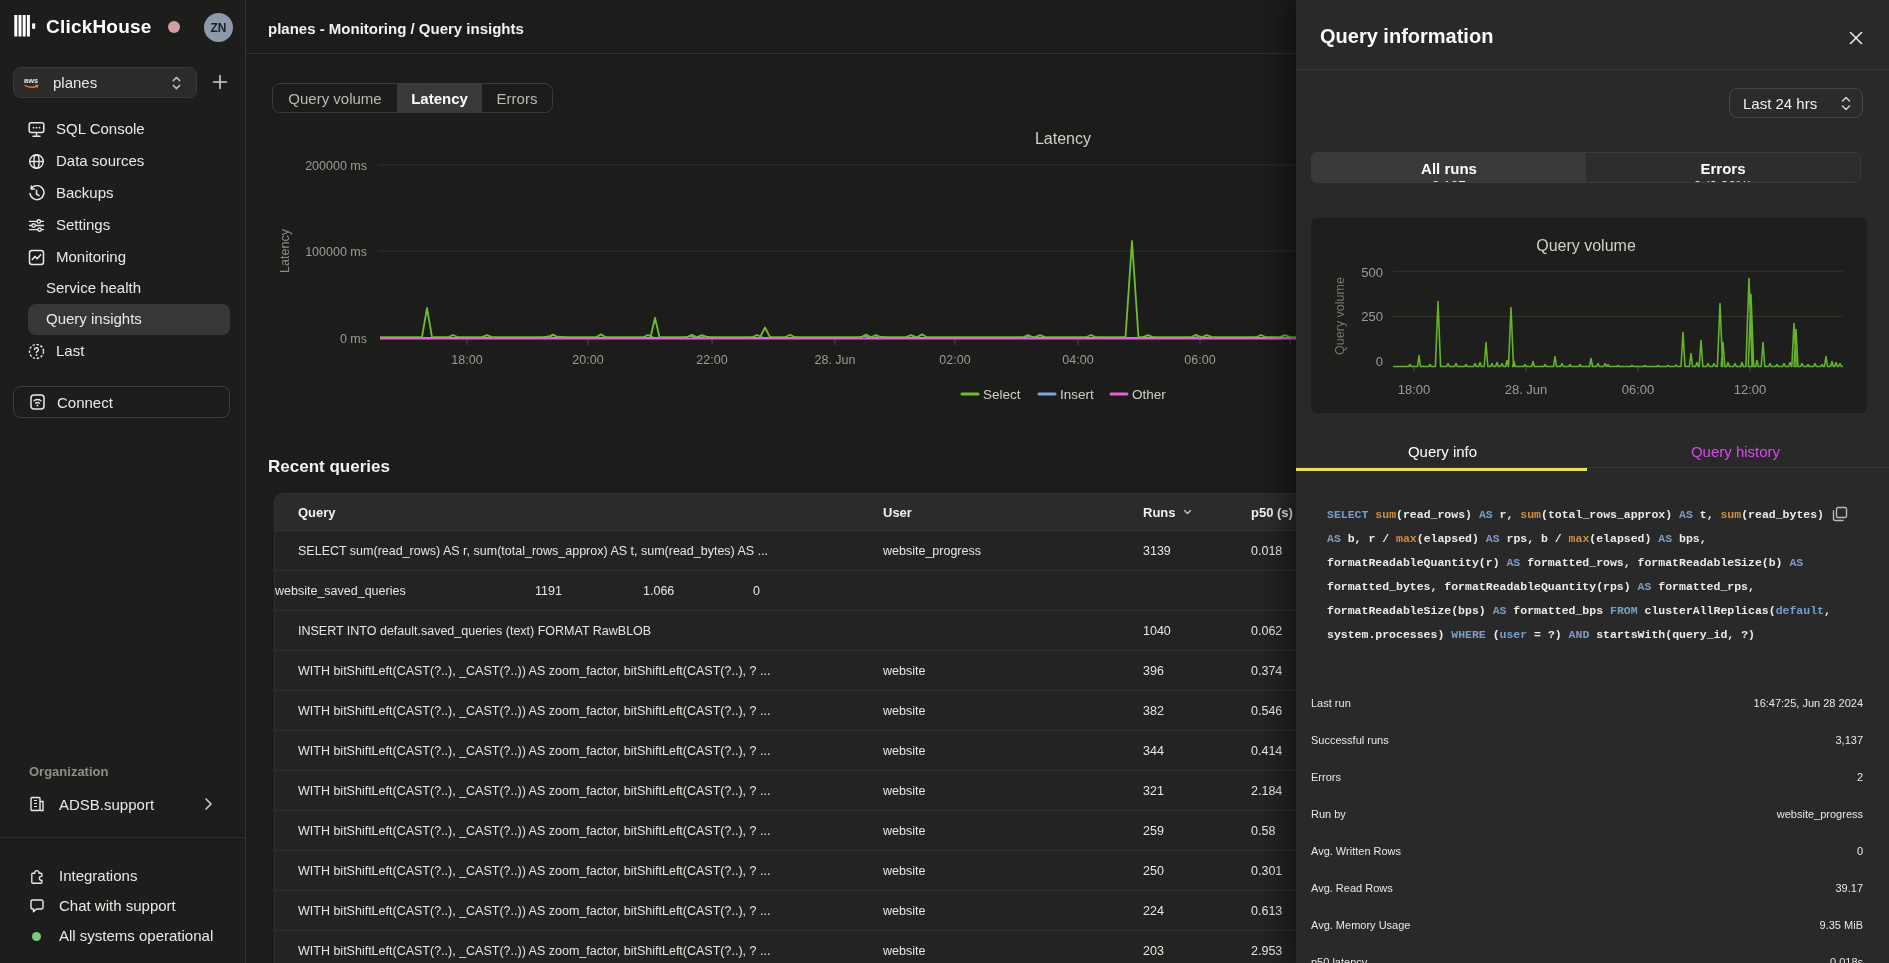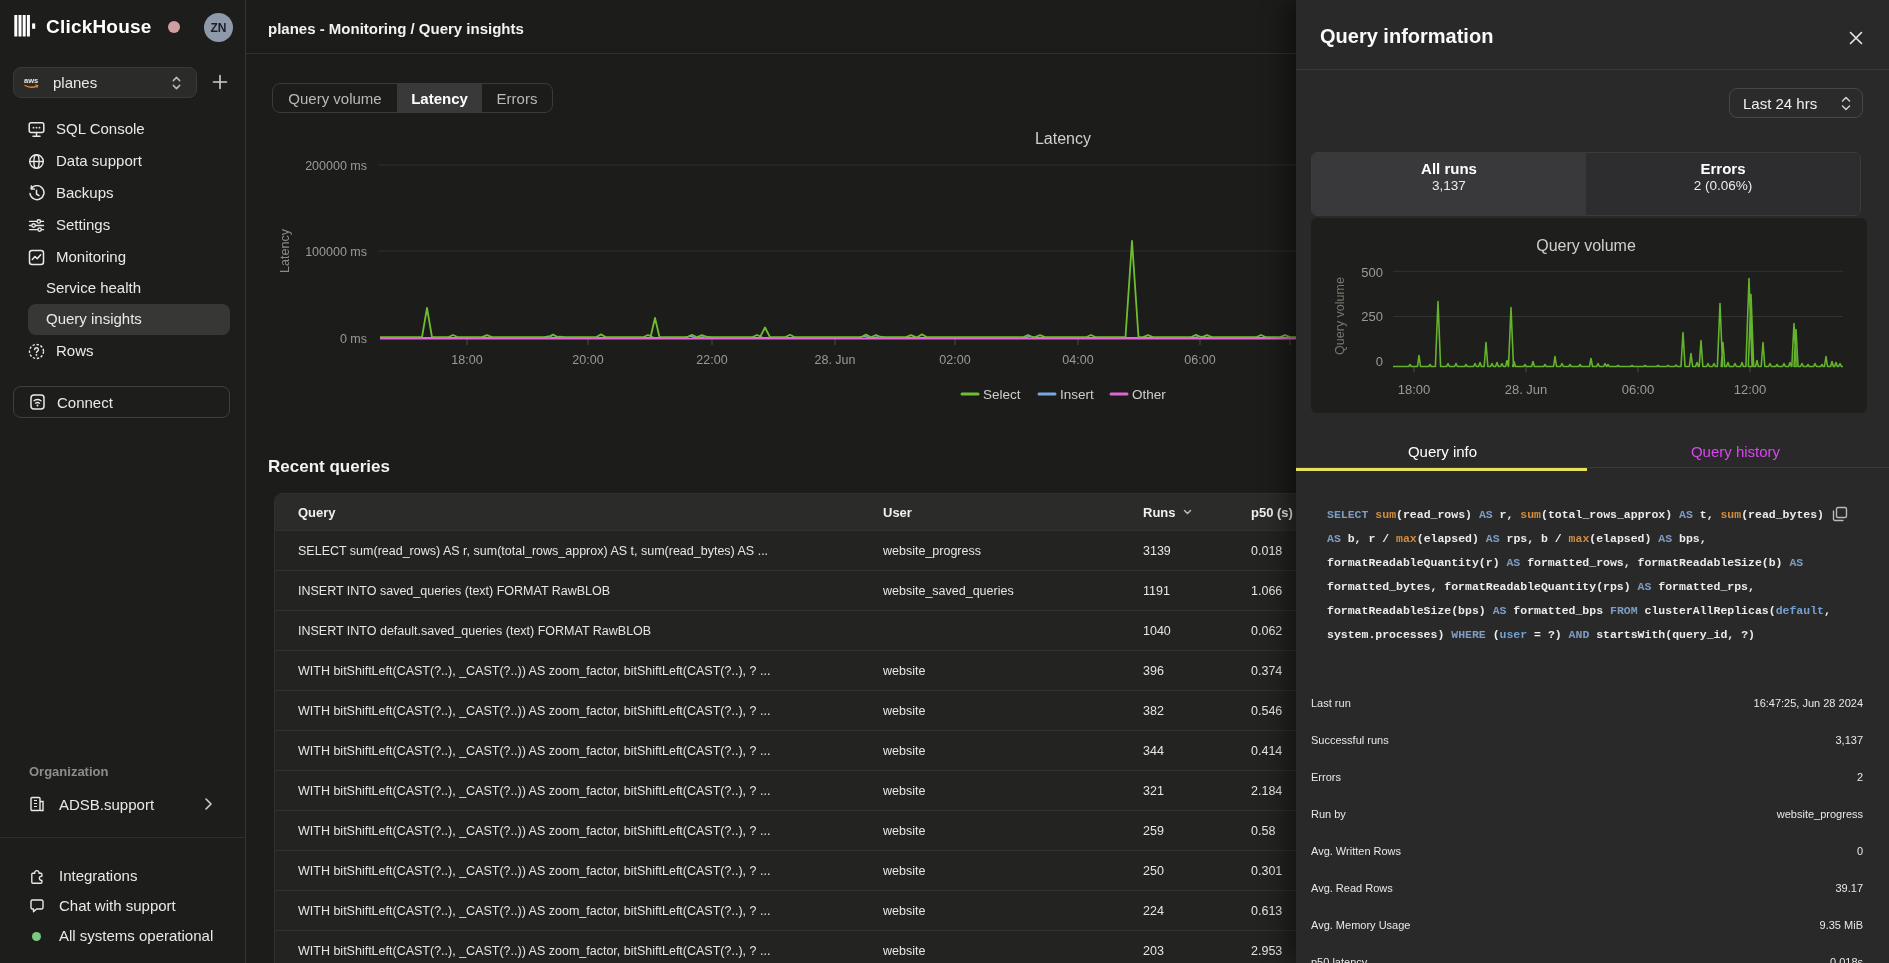--- a/index.html
+++ b/index.html
@@ -73,21 +73,21 @@
       <circle cx="11.5" cy="6.7" r=".9" fill="#e9e9e7"></circle>
     <path d="M8.5 11.6 V14 M5 15.2 H12" stroke="#e9e9e7" stroke-width="1.5" stroke-linecap="round"></path>
   </svg>
   <div class="abs navtxt" style="left:56px;top:120px">SQL Console</div>
 
   <svg class="navico" style="top:153px" width="17" height="17" viewBox="0 0 17 17">
     <circle cx="8.5" cy="8.5" r="6.8" stroke="#e9e9e7" stroke-width="1.4" fill="none"></circle>
     <ellipse cx="8.5" cy="8.5" rx="2.6" ry="6.8" stroke="#e9e9e7" stroke-width="1.4" fill="none"></ellipse>
     <path d="M1.7 8.5 H15.3" stroke="#e9e9e7" stroke-width="1.4"></path>
   </svg>
-  <div class="abs navtxt" style="left:56px;top:152px">Data support</div>
+  <div class="abs navtxt" style="left:56px;top:152px">Data sources</div>
 
   <svg class="navico" style="top:185px" width="17" height="17" viewBox="0 0 17 17">
     <path d="M3.2 3.6 A7 7 0 1 1 2 8.5" stroke="#e9e9e7" stroke-width="1.5" fill="none" stroke-linecap="round"></path>
     <path d="M3.4 1 v3 h3" stroke="#e9e9e7" stroke-width="1.5" fill="none" stroke-linecap="round" stroke-linejoin="round"></path>
     <path d="M8.5 5.2 V9 L11 10.6" stroke="#e9e9e7" stroke-width="1.5" fill="none" stroke-linecap="round"></path>
   </svg>
   <div class="abs navtxt" style="left:56px;top:184px">Backups</div>
 
   <svg class="navico" style="top:217px" width="17" height="17" viewBox="0 0 17 17">
     <path d="M1.5 4.4 H15.5 M1.5 8.5 H15.5 M1.5 12.6 H15.5" stroke="#e9e9e7" stroke-width="1.4" stroke-linecap="round"></path>
@@ -106,21 +106,21 @@
   <div class="abs navtxt" style="left:46px;top:279px">Service health</div>
 
   <div class="abs" style="left:28px;top:304px;width:202px;height:31px;background:#373735;border-radius:8px"></div>
   <div class="abs navtxt" style="left:46px;top:310px">Query insights</div>
 
   <svg class="navico" style="top:343px" width="17" height="17" viewBox="0 0 17 17">
     <circle cx="8.5" cy="8.5" r="7" stroke="#e9e9e7" stroke-width="1.4" fill="none" stroke-dasharray="2.4 1.7"></circle>
     <path d="M6.6 6.6 a1.9 1.9 0 1 1 2.7 1.8 c-.6.3-.8.6-.8 1.2" stroke="#e9e9e7" stroke-width="1.4" fill="none" stroke-linecap="round"></path>
     <circle cx="8.5" cy="11.9" r=".9" fill="#e9e9e7"></circle>
   </svg>
-  <div class="abs navtxt" style="left:56px;top:342px">Rows</div>
+  <div class="abs navtxt" style="left:56px;top:342px">Last</div>
 
   <div class="abs" style="left:13px;top:386px;width:217px;height:32px;border:1px solid #403f3d;border-radius:8px"></div>
   <svg class="navico" style="left:30px;top:394px" width="15" height="16" viewBox="0 0 15 16">
     <rect x="1" y="1" width="13" height="14" rx="3" stroke="#e9e9e7" stroke-width="1.5" fill="none"></rect>
     <path d="M4 6.8 Q7.5 4.2 11 6.8" stroke="#e9e9e7" stroke-width="1.3" fill="none" stroke-linecap="round"></path>
     <path d="M5.5 9.2 Q7.5 7.8 9.5 9.2" stroke="#e9e9e7" stroke-width="1.3" fill="none" stroke-linecap="round"></path>
     <circle cx="7.5" cy="11.4" r="1" fill="#e9e9e7"></circle>
   </svg>
   <div class="abs navtxt" style="left:57px;top:394px">Connect</div>
 
@@ -205,21 +205,20 @@
       <div class="c5">Avg. Written Rows</div>
     </div>
   <div class="rw">
       <div class="c1">SELECT sum(read_rows) AS r, sum(total_rows_approx) AS t, sum(read_bytes) AS ...</div>
       <div class="c2">website_progress</div>
       <div class="c3">3139</div>
       <div class="c4">0.018</div>
       <div class="c5">0</div>
     </div>
   <div class="rw">
-      <div class="c1">INSERT INTO saved_queries (text) FORMAT RawBLOB</div>
       <div class="c2">website_saved_queries</div>
       <div class="c3">1191</div>
       <div class="c4">1.066</div>
       <div class="c5">0</div>
     </div>
   <div class="rw">
       <div class="c1">INSERT INTO default.saved_queries (text) FORMAT RawBLOB</div>
       <div class="c2"></div>
       <div class="c3">1040</div>
       <div class="c4">0.062</div>
@@ -289,21 +288,21 @@
   <path d="M2.5 2.5 L13.5 13.5 M13.5 2.5 L2.5 13.5" stroke="#e9e9e7" stroke-width="1.6" stroke-linecap="round"></path>
 </svg>
 <div class="abs" style="left:1296px;top:69px;width:593px;height:1px;background:#38383a"></div>
 
 <div class="abs" style="left:1729px;top:88px;width:134px;height:30px;border:1px solid #47474b;border-radius:8px;background:#2b2b2c"></div>
 <div class="abs" style="left:1743px;top:95px;font-size:15px;color:#f0f0ee">Last 24 hrs</div>
 <svg class="abs" style="left:1840px;top:95px" width="12" height="17" viewBox="0 0 12 17">
   <path d="M2.5 6 L6 2.5 L9.5 6 M2.5 11 L6 14.5 L9.5 11" stroke="#cfcfcc" stroke-width="1.5" fill="none" stroke-linecap="round" stroke-linejoin="round"></path>
 </svg>
 
-<div class="abs" style="left:1311px;top:152px;width:550px;height:64px;border-radius:6px;overflow:hidden;border:1px solid #3b3b3d;display:flex">
+<div class="abs" style="left:1311px;top:152px;width:550px;height:31px;border-radius:6px;overflow:hidden;border:1px solid #3b3b3d;display:flex">
   <div style="width:275px;background:#39393b;text-align:center;padding-top:7px">
     <div style="font-size:15px;font-weight:bold;color:#fff">All runs</div>
     <div style="font-size:13.5px;color:#ececea;margin-top:1px">3,137</div>
   </div>
   <div style="width:275px;background:#2d2d2f;text-align:center;padding-top:7px">
     <div style="font-size:15px;font-weight:bold;color:#fff">Errors</div>
     <div style="font-size:13.5px;color:#ececea;margin-top:1px">2 (0.06%)</div>
   </div>
 </div>
 

